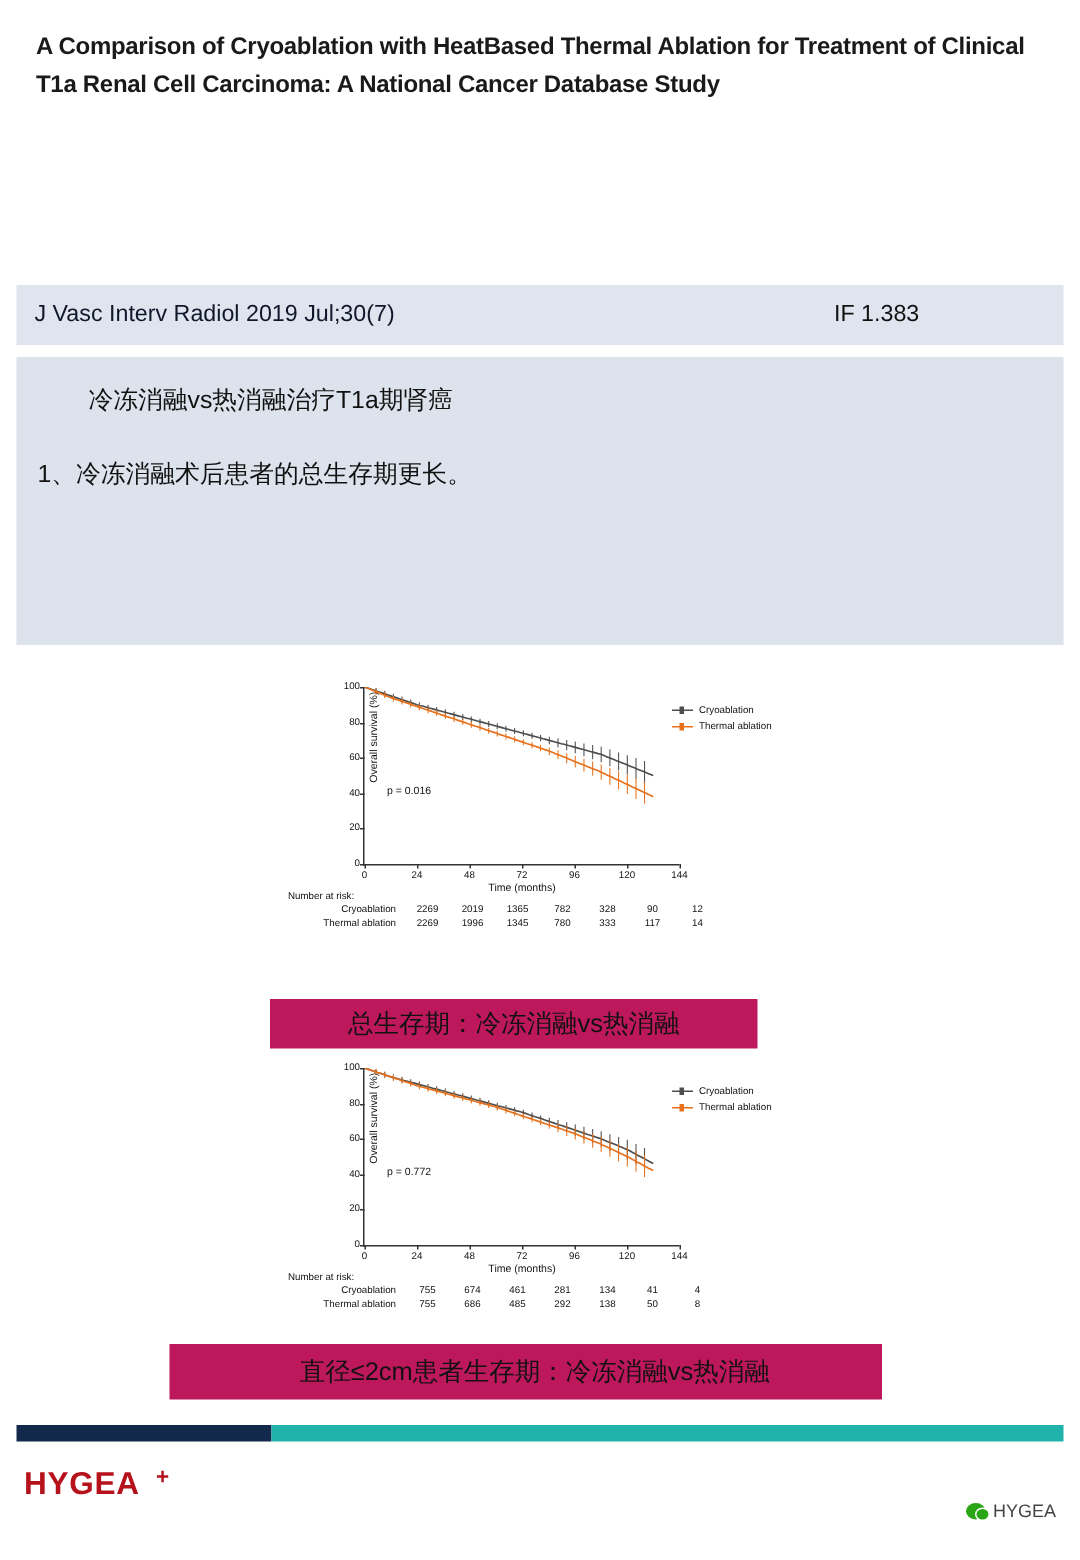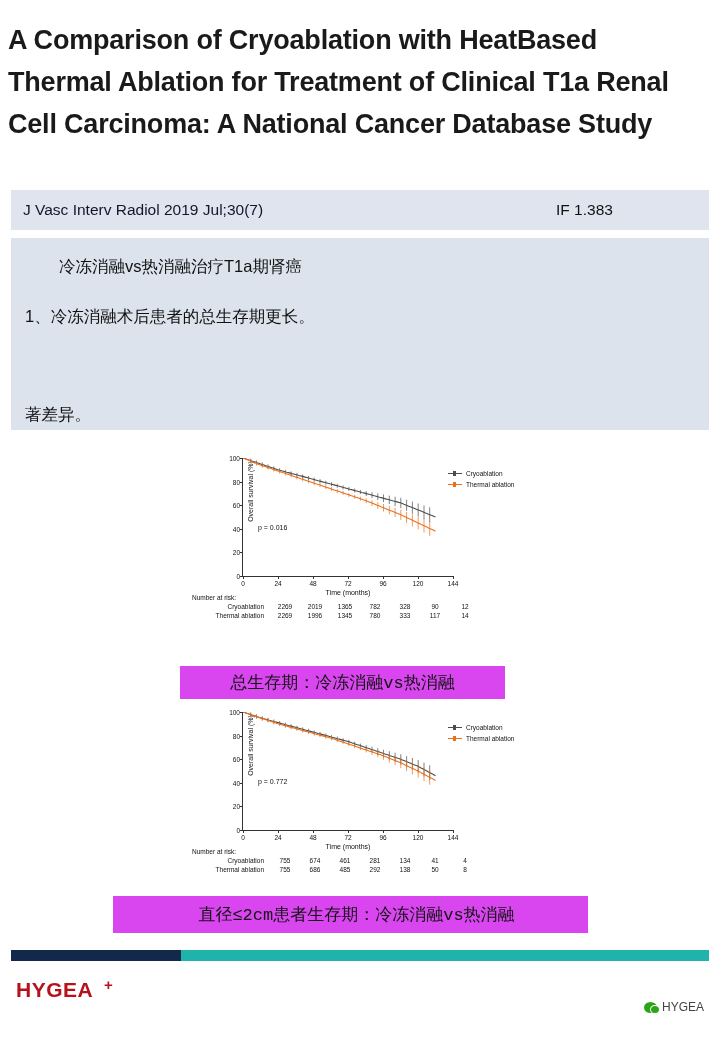--- a/index.html
+++ b/index.html
@@ -15,24 +15,24 @@
     position: relative;
     overflow: hidden;
   }
   .page {
     position: relative;
     width: 720px;
     height: 1040px;
   }
   .title {
     position: absolute;
-    left: 8px;
+    left: 24px;
     top: 20px;
     width: 690px;
-    font-size: 27px;
+    font-size: 16px;
     font-weight: bold;
     line-height: 1.55;
     letter-spacing: -0.2px;
     color: #1a1a1a;
   }
   .journal-bar {
     position: absolute;
     left: 11px;
     top: 190px;
     width: 698px;
@@ -196,27 +196,26 @@
     width: 72px;
     text-align: right;
     padding-right: 6px;
   }
   .risk-val {
     width: 30px;
     text-align: center;
   }
   .caption {
     position: absolute;
-    background: #d946ef;
+    background: #be185d;
     font-size: 17px;
     color: #111;
     display: flex;
     align-items: center;
     justify-content: center;
-    font-family: Liberation Mono, monospace;
   }
   .caption1 {
     left: 180px;
     top: 666px;
     width: 325px;
     height: 33px;
   }
   .caption2 {
     left: 113px;
     top: 896px;
@@ -294,21 +293,20 @@
   <div class="title">  A Comparison of Cryoablation with HeatBased Thermal Ablation for Treatment of Clinical T1a Renal Cell Carcinoma: A National Cancer Database Study</div>
 
   <div class="journal-bar">
     <span class="journal-name">J Vasc Interv Radiol 2019 Jul;30(7)</span>
     <span class="journal-if">IF 1.383</span>
   </div>
 
   <div class="summary-box">
     <div class="summary-head">冷冻消融vs热消融治疗T1a期肾癌</div>
     <div class="summary-line sl1">1、冷冻消融术后患者的总生存期更长。</div>
-    <div class="summary-line sl3">著差异。</div>
   </div>
 
   <div class="chart-wrap chart1">
     <div class="plot" id="plot1">
       <div class="ylabel">Overall survival (%)</div>
       <div class="xlabel">Time (months)</div>
       <svg id="svg1" width="210" height="118" style="position:absolute;left:0;top:0;">
           <path d="M0.0,0.0L1.8,0.6L3.5,1.2L5.3,1.8L7.0,2.4L8.8,3.0L10.5,3.5L12.3,4.1L14.0,4.7L15.8,5.3L17.5,5.9L19.3,6.5L21.0,7.1L22.8,7.7L24.5,8.3L26.3,8.8L28.0,9.4L29.8,10.0L31.5,10.6L33.3,11.2L35.0,11.8L36.8,12.3L38.5,12.7L40.3,13.2L42.0,13.7L43.8,14.2L45.5,14.6L47.2,15.1L49.0,15.6L50.7,16.0L52.5,16.5L54.3,17.0L56.0,17.5L57.8,17.9L59.5,18.4L61.3,18.9L63.0,19.4L64.8,19.8L66.5,20.3L68.2,20.8L70.0,21.2L71.8,21.7L73.5,22.2L75.3,22.7L77.0,23.1L78.8,23.6L80.5,24.1L82.3,24.5L84.0,25.0L85.8,25.5L87.5,26.0L89.3,26.4L91.0,26.9L92.8,27.4L94.5,27.8L96.3,28.3L98.0,28.8L99.8,29.3L101.5,29.7L103.3,30.2L105.0,30.7L106.8,31.2L108.5,31.6L110.2,32.1L112.0,32.6L113.7,33.0L115.5,33.5L117.3,34.0L119.0,34.5L120.7,34.9L122.5,35.4L124.3,35.9L126.0,36.3L127.7,36.8L129.5,37.3L131.3,37.8L133.0,38.2L134.8,38.7L136.5,39.2L138.3,39.6L140.0,40.1L141.8,40.6L143.5,41.1L145.3,41.5L147.0,42.0L148.8,42.5L150.5,43.0L152.3,43.4L154.0,43.9L155.8,44.4L157.5,44.8L159.3,45.5L161.0,46.3L162.7,47.0L164.5,47.7L166.3,48.4L168.0,49.1L169.8,49.8L171.5,50.5L173.3,51.2L175.0,51.9L176.8,52.6L178.5,53.3L180.3,54.0L182.0,54.8L183.8,55.5L185.5,56.2L187.3,56.9L189.0,57.6L190.8,58.3L192.5,59.0" fill="none" stroke="#4d4d4d" stroke-width="1.1"></path>
           <line x1="7.7" x2="7.7" y1="0.6" y2="4.6" stroke="#4d4d4d" stroke-width="0.7"></line>
           <line x1="13.5" x2="13.5" y1="2.5" y2="6.5" stroke="#4d4d4d" stroke-width="0.7"></line>

